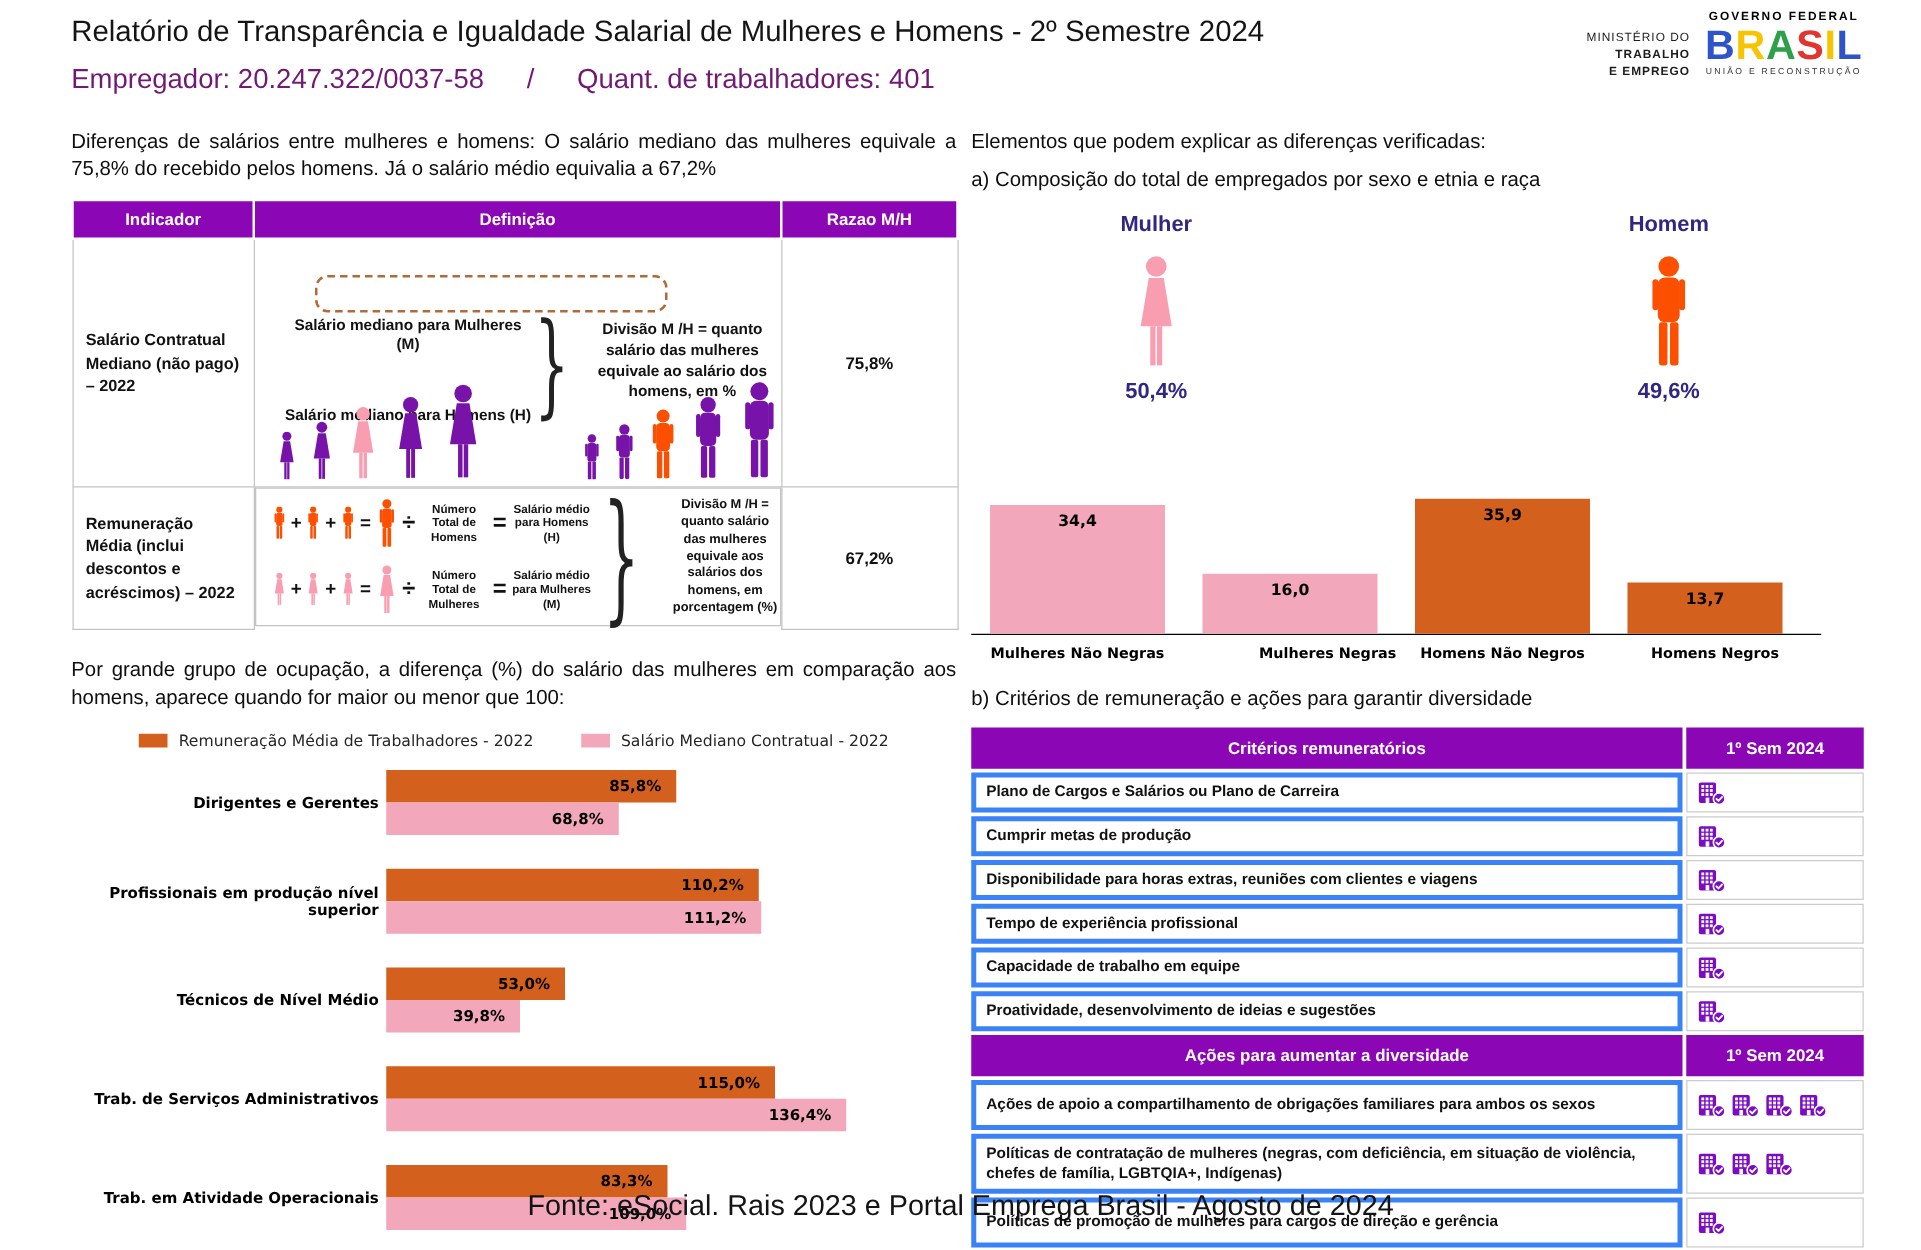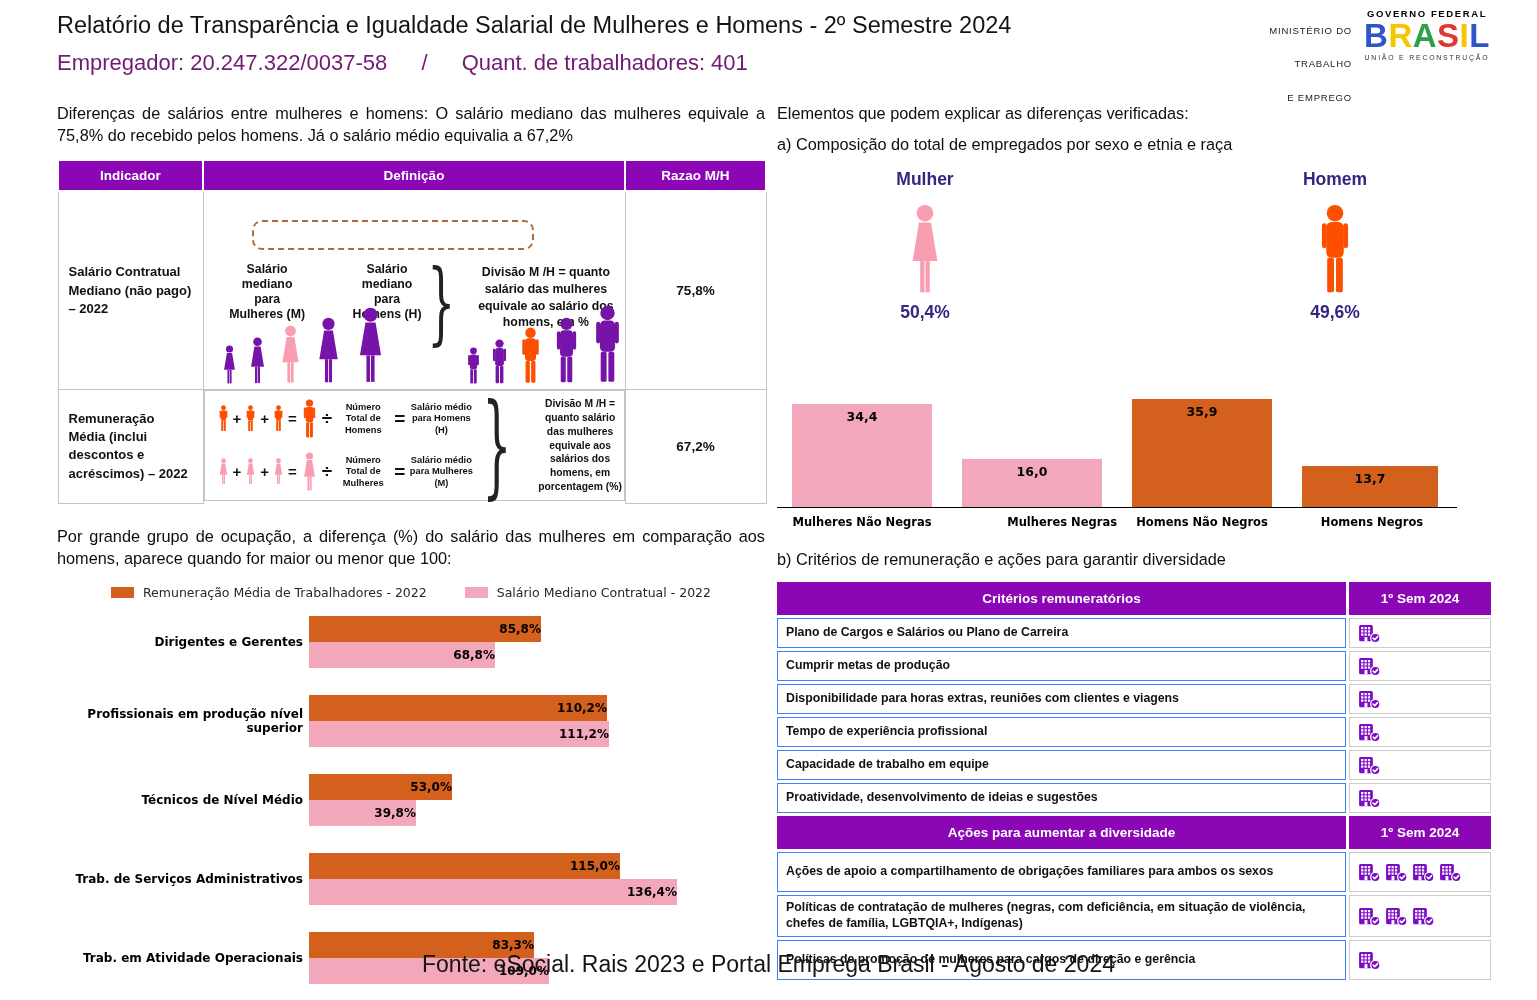--- a/index.html
+++ b/index.html
@@ -5,21 +5,21 @@
   * { margin:0; padding:0; box-sizing:border-box; }
   html,body { width:1537px; height:1000px; background:#fff; overflow:hidden;
               font-family:"Liberation Sans", sans-serif; color:#111; }
 
   
   .page-title { position:absolute; left:57px; top:12px; font-size:23.5px; color:#141414; }
   .page-subtitle { position:absolute; left:57px; top:50px; font-size:22px; color:#701a75; }
   .page-subtitle .sep { display:inline-block; margin:0 28px; }
   .ministry { position:absolute; left:1240px; top:24px; width:112px; text-align:right;
               font-size:9.5px; letter-spacing:.8px; line-height:1.4; color:#1c1c1c; }
-  .ministry .b { font-weight:normal;margin-top:20px; }
+  .ministry .b { font-weight:bold; }
   .gov { position:absolute; left:1358px; top:8px; width:138px; text-align:center; }
   .gov-top { font-size:9.5px; font-weight:bold; letter-spacing:1.6px; color:#000; }
   .gov-brand { font-size:33px; font-weight:bold; letter-spacing:.5px; line-height:1.02; }
   .gov-bottom { font-size:6.9px; letter-spacing:1.8px; color:#333; margin-top:1px; }
 
   
   .left-col  { position:absolute; left:57px;  top:103px; width:708px; }
   .right-col { position:absolute; left:777px; top:103px; width:714px; }
   .para { font-size:16.3px; line-height:1.33; text-align:justify; color:#0e0e0e; }
 
@@ -28,21 +28,21 @@
   table.ind th { background:var(--purple); color:#fff; font-size:13.5px; font-weight:bold;
                  height:31px; border:2px solid #fff; }
   table.ind td { border:1px solid #c4c4c4; vertical-align:middle; }
   .col1 { width:145px; } .col2 { width:422px; } .col3 { width:141px; }
   .ind-cell { font-weight:bold; font-size:13px; padding:12px 10px; line-height:1.4; }
   .ratio-cell { font-weight:bold; font-size:13.5px; text-align:center; }
   tr.r1 { height:198px; } tr.r2 { height:114px; }
 
   .def1 { position:relative; height:198px; padding:0; }
   .d1top { display:flex; align-items:flex-start; padding:12px 0 0 24px; }
-  .d1lbls { width:214px; display:flex; flex-direction:row; gap:42px;
+  .d1lbls { width:214px; display:flex; flex-direction:column; gap:42px;
             font-weight:bold; font-size:12.3px; text-align:center; line-height:1.2; }
   .brace { font-family:"DejaVu Serif", serif; color:#222; line-height:1; display:inline-block; }
   .d1brace { font-size:44px; transform:scaleY(2.05); transform-origin:50% 40%; margin:14px 0 0 2px; }
   .d1note { width:170px; font-weight:bold; font-size:12.3px; text-align:center;
             line-height:1.35; margin:2px 0 0 12px; }
   .people { position:absolute; left:16px; bottom:4px; height:96px;
             display:flex; align-items:flex-end; gap:7px; }
   .people .spacer { width:62px; }
   .dash-box { position:absolute; left:48px; top:28px; width:282px; height:30px;
               border:2px dashed #af6b38; border-radius:10px; }
@@ -65,21 +65,21 @@
   .legend .item { display:flex; align-items:center; }
   .legend .sw { width:23px; height:11px; margin-right:9px; }
   .chart-b { margin-top:16px; }
   .grp { display:flex; margin-bottom:27px; }
   .grp:last-child { margin-bottom:0; }
   .grp-label { width:252px; text-align:right; font-family:"DejaVu Sans", sans-serif;
                font-weight:bold; font-size:12px; line-height:1.2; align-self:center;
                padding-right:6px; color:#000; }
   .grp-bars { flex:1; }
   .bar-h { height:26px; display:flex; align-items:center; justify-content:flex-end;
-           padding-right:0; font-family:"DejaVu Sans", sans-serif; font-weight:bold;
+           padding-right:12px; font-family:"DejaVu Sans", sans-serif; font-weight:bold;
            font-size:12px; color:#000; }
 
   
   .a-heading { margin-top:9px; }
   .genders { position:relative; height:196px; margin-top:14px; }
   .gender { position:absolute; width:132px; text-align:center; }
   .glabel, .gpct { font-weight:bold; font-size:17.5px; color:var(--navy); }
   .gicon { display:block; margin:14px auto 6px auto; }
 
   .chart-a { position:relative; width:684px; height:152px; margin-top:12px;
@@ -90,21 +90,21 @@
                 color:#000; padding-top:5px; }
   .cat { position:absolute; bottom:0; text-align:center; font-weight:bold; font-size:11.5px; color:#000; }
 
   .b-heading { margin-top:20px; }
   .crit { margin-top:11px; }
   .c-head, .c-row { display:flex; gap:3px; margin-bottom:3px; }
   .c-h1 { flex:1; background:var(--purple); color:#fff; font-weight:bold; font-size:13.5px;
           height:33px; display:flex; align-items:center; justify-content:center; }
   .c-h2 { width:142px; background:var(--purple); color:#fff; font-weight:bold; font-size:13.5px;
           display:flex; align-items:center; justify-content:center; }
-  .c-lab { flex:1; border:1px solid #3b82f6; font-weight:bold; font-size:12.3px; line-height:1.3;
+  .c-lab { flex:1; border:4px solid #3b82f6; font-weight:bold; font-size:12.3px; line-height:1.3;
            display:flex; align-items:center; padding:4px 8px; min-height:30px; }
   .c-ic  { width:142px; border:1px solid #ccc; display:flex; align-items:center;
            gap:4px; padding-left:8px; }
   .c-row.tall .c-lab, .c-row.tall .c-ic { min-height:40px; }
   .bld { width:23px; height:20px; color:var(--iconpurple); flex:0 0 auto; }
 
   .page-footer { position:absolute; left:0; top:951px; width:1537px; text-align:center;
                  font-size:23px; color:#141414; }
 
   :root { --purple:#8B07B5; --iconpurple:#7C0CC4; --people:#7713A8;
@@ -388,21 +388,21 @@
       </div>
       <div class="cat" style="left: 0px; width: 170px;">Mulheres Não Negras</div>
       <div class="bar-v" style="left: 185px; width: 140px; height: 48px; bottom: 22px; background: rgb(242, 167, 187);">
         <span class="val">16,0</span>
       </div>
       <div class="cat" style="left: 170px; width: 170px; text-align: right;">Mulheres Negras</div>
       <div class="bar-v" style="left: 355px; width: 140px; height: 108px; bottom: 22px; background: rgb(212, 96, 29);">
         <span class="val">35,9</span>
       </div>
       <div class="cat" style="left: 340px; width: 170px;">Homens Não Negros</div>
-      <div class="bar-v" style="left: 525px; width: 136px; height: 41px; bottom: 22px; background: rgb(212, 96, 29);">
+      <div class="bar-v" style="left: 525px; width: 124px; height: 41px; bottom: 22px; background: rgb(212, 96, 29);">
         <span class="val">13,7</span>
       </div>
       <div class="cat" style="left: 510px; width: 170px;">Homens Negros</div>
     </div>
 
   <p class="para b-heading">b) Critérios de remuneração e ações para garantir diversidade</p>
 
   <div class="crit" id="crit-table">
       <div class="c-head">
         <div class="c-h1">Critérios remuneratórios</div>

